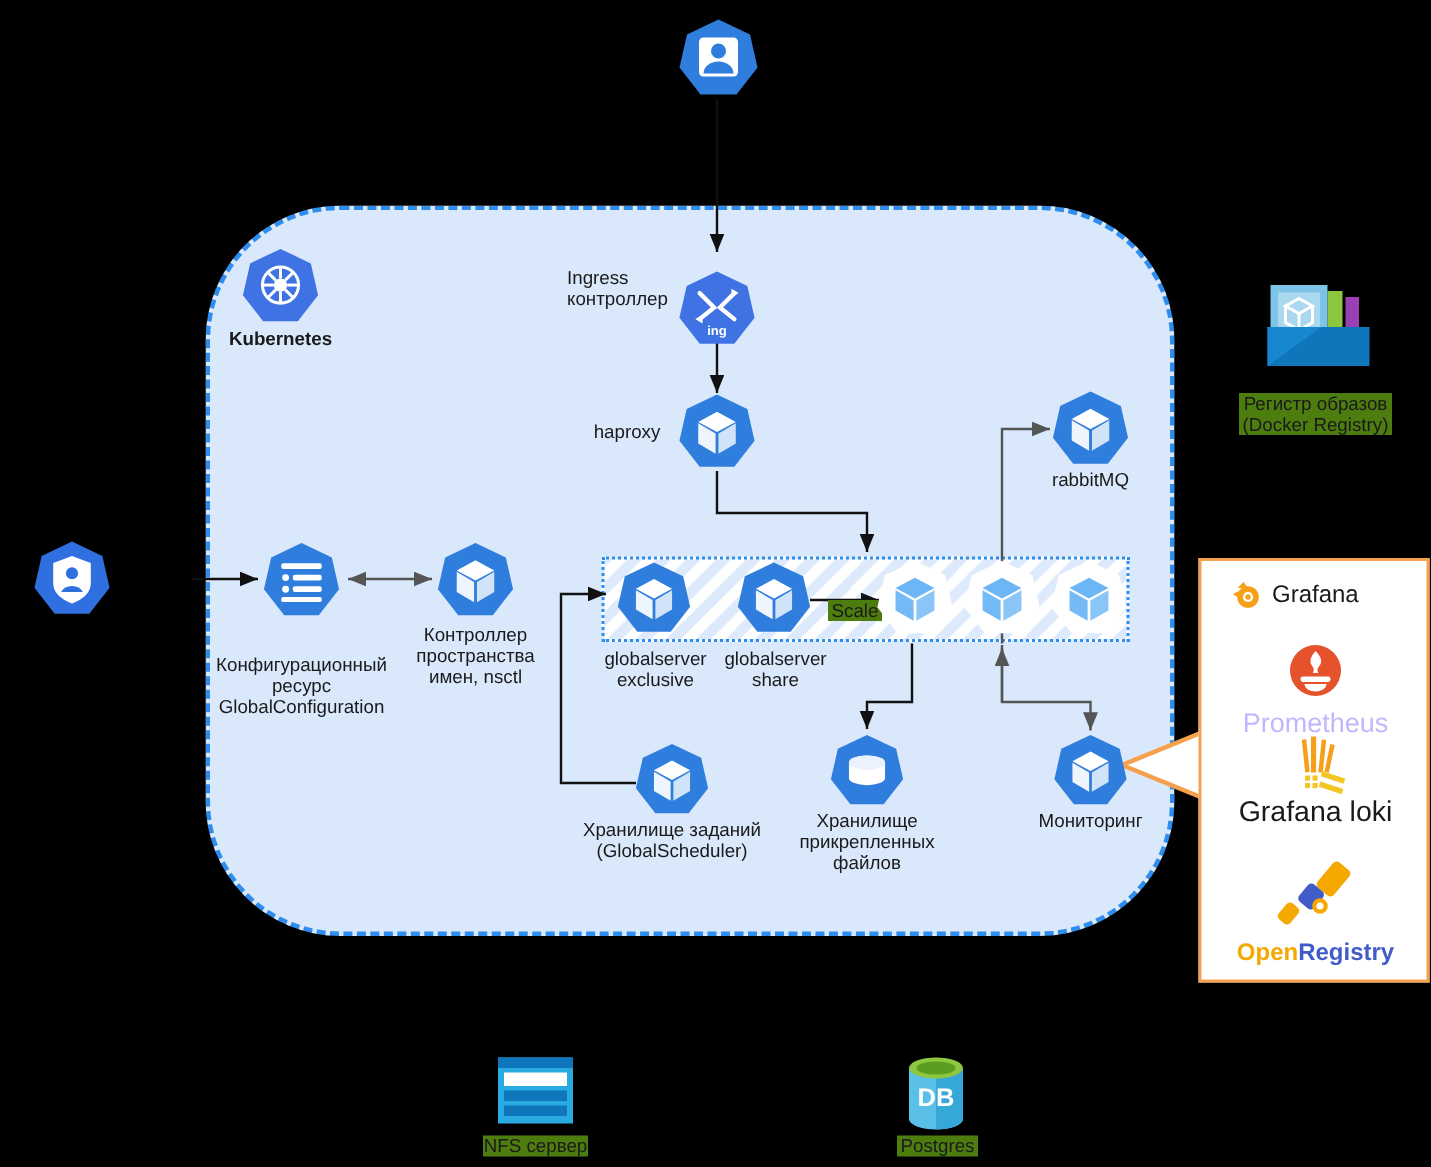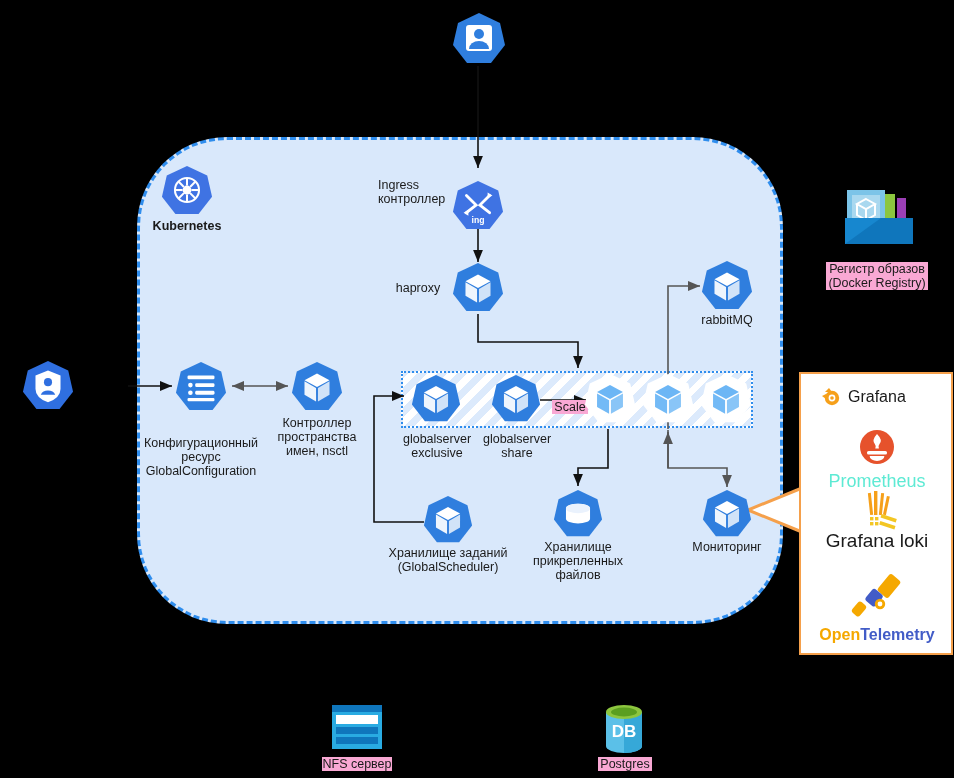--- a/index.html
+++ b/index.html
@@ -1,20 +1,20 @@
 <!DOCTYPE html>
 <html><head>
 <meta charset="utf-8">
 <style>
   html,body{margin:0;padding:0;background:#000;}
   body{width:954px;height:778px;overflow:hidden;font-family:"Liberation Sans",sans-serif;}
   #stage{position:relative;width:954px;height:778px;background:#000;}
   .abs{position:absolute;}
   .lbl{position:absolute;color:#1a1a1a;font-size:12.5px;line-height:14px;text-align:center;white-space:pre-line;}
-  .lbl-white{background:#f9a8d4;}
+  .lbl-white{background:#4d7c0f;}
   .k8s-box{position:absolute;left:137px;top:137px;width:646px;height:487px;
     background:#d9e8fb;border:3px dashed #2f8ded;border-radius:90px;box-sizing:border-box;}
   .podgroup{position:absolute;left:401px;top:371px;width:352px;height:57px;box-sizing:border-box;
     border:2px dotted #2f8ded;
     background:repeating-linear-gradient(-45deg,#dceafc 0 7px,#ffffff 7px 14px);}
   .mon-panel{position:absolute;left:799px;top:372px;width:154px;height:283px;background:#fff;
     border:2px solid #f5a04b;box-sizing:border-box;}
   svg{overflow:visible;}
   .edge{stroke:#111;stroke-width:1.6px;fill:none;}
   .edge-g{stroke:#555;stroke-width:1.6px;fill:none;}
@@ -328,21 +328,21 @@
     <span style="font-size:16px;color:#1a1a1a;font-family:'Liberation Sans',sans-serif;">Grafana</span>
   </div>
 
   <div class="abs" style="left:826px;top:428px;width:102px;text-align:center;">
     <svg width="38" height="38" viewBox="0 0 38 38">
       <circle cx="19" cy="19" r="17" fill="#e6522c"></circle>
       <path d="M19 6 q6 6 2.5 10 q-2 2.4 -0.6 4.6 l-3.6 0 q1.3 -2.4 -0.5 -4.6 Q13.5 12 19 6 z" fill="#fff"></path>
       <rect x="9" y="23" width="20" height="3.6" rx="1.6" fill="#fff"></rect>
       <path d="M11.6 28 L26.4 28 a7.4 5 0 0 1 -14.8 0 z" fill="#fff"></path>
     </svg>
-    <div style="font-size:18px;color:#5eead4;margin-top:1px;font-family:'Liberation Sans',sans-serif;">Prometheus</div>
+    <div style="font-size:18px;color:#c4b5fd;margin-top:1px;font-family:'Liberation Sans',sans-serif;">Prometheus</div>
   </div>
 
   <div class="abs" style="left:820px;top:490px;width:114px;text-align:center;">
     <svg width="60" height="38" viewBox="0 0 60 38">
       <g fill="#f6a01a">
         <rect x="22" y="3" width="3" height="22" transform="rotate(-6 23 14)"></rect>
         <rect x="27" y="1" width="3.4" height="24"></rect>
         <rect x="33" y="3" width="3" height="22" transform="rotate(6 34 14)"></rect>
         <rect x="38" y="6" width="3" height="19" transform="rotate(12 39 15)"></rect>
       </g>
@@ -360,17 +360,17 @@
 
   <div class="abs" style="left:812px;top:572px;width:130px;text-align:center;">
     <svg width="64" height="50" viewBox="0 0 64 50">
       <rect x="37" y="3" width="14" height="22" rx="3" fill="#f5a800" transform="rotate(40 44 14)"></rect>
       <rect x="23" y="18" width="13" height="15" rx="3" fill="#425cc7" transform="rotate(40 29 25)"></rect>
       <rect x="9" y="30" width="10" height="14" rx="3" fill="#f5a800" transform="rotate(40 14 37)"></rect>
       <circle cx="35" cy="32" r="5.2" fill="#f5a800"></circle>
       <circle cx="35" cy="32" r="2.4" fill="#fff"></circle>
     </svg>
     <div style="margin-top:0px;font-size:16px;font-weight:bold;font-family:'Liberation Sans',sans-serif;">
-      <span style="color:#f5a800;">Open</span><span style="color:#425cc7;">Telemetry</span>
+      <span style="color:#f5a800;">Open</span><span style="color:#425cc7;">Registry</span>
     </div>
   </div>
 
 </div>
 
 </body></html>

